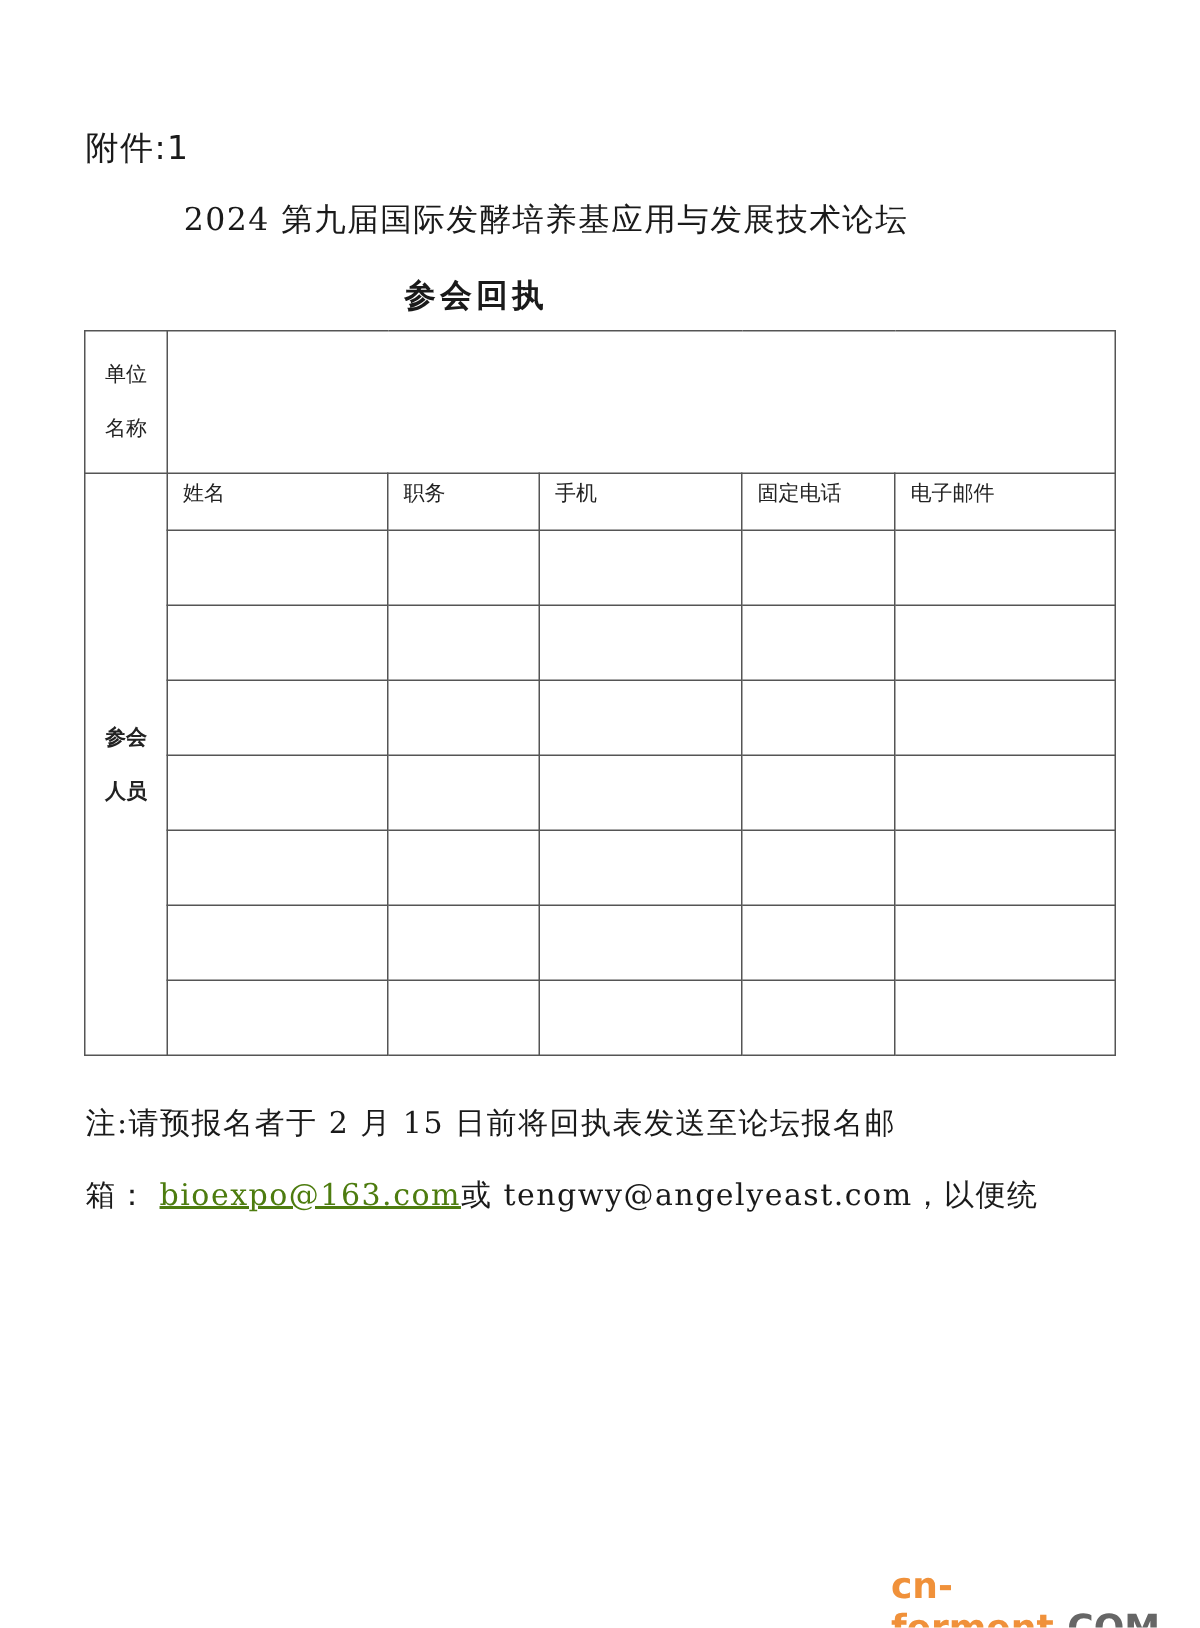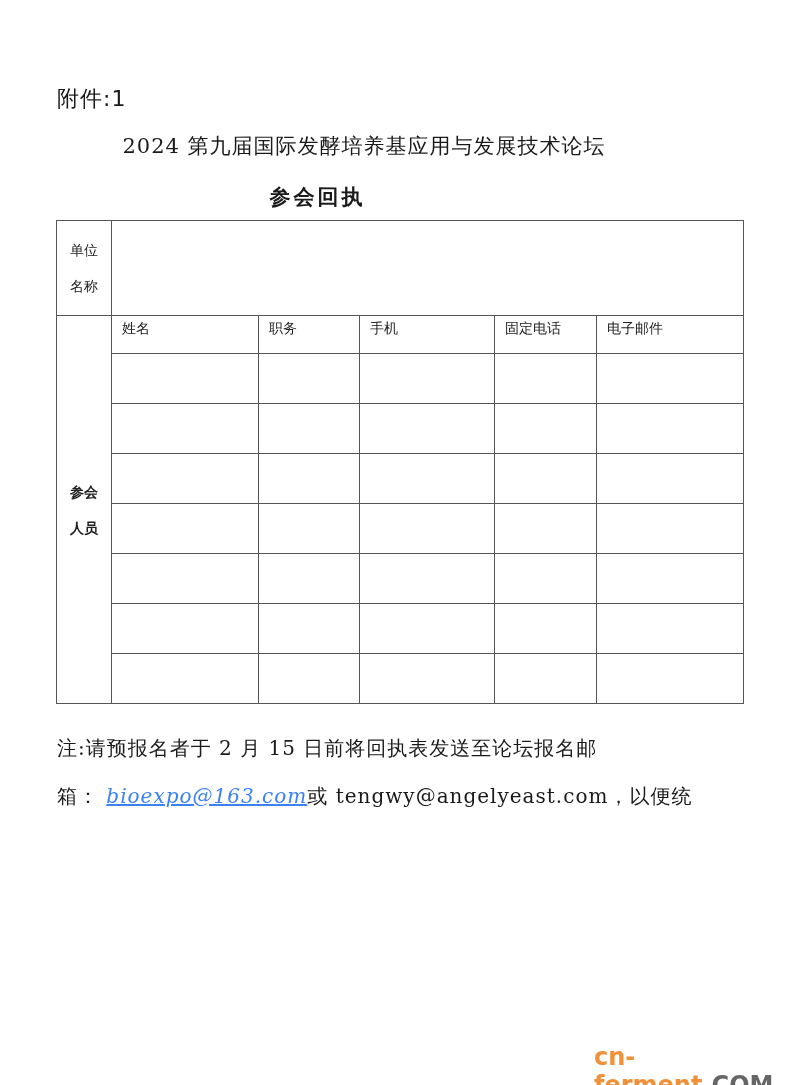--- a/index.html
+++ b/index.html
@@ -13,21 +13,21 @@
               font-size: 21px; font-weight: bold; font-family: "DejaVu Sans", sans-serif; letter-spacing: 3px; }
   table.form { position: absolute; left: 56px; top: 220px; width: 687px; border-collapse: collapse;
                table-layout: fixed; font-family: "DejaVu Sans", sans-serif; font-size: 14px; color: #222; }
   table.form td { border: 1.5px solid #555; padding: 0; vertical-align: top; }
   .unit-label { text-align: center; vertical-align: middle !important; line-height: 36px; }
   .head-cell { padding: 4px 10px !important; height: 29px; }
   .data-cell { height: 49px; }
   .person-label { text-align: center; vertical-align: middle !important; line-height: 36px; font-weight: bold; }
   .note { position: absolute; left: 57px; top: 724px; width: 680px; font-size: 20px;
           line-height: 48px; letter-spacing: 1px; }
-  .note a { color: #3b82f6; text-decoration: underline; font-style: italic; }
+  .note a { color: #4d7c0f; text-decoration: underline; }
   .watermark { position: absolute; left: 594px; top: 1043px; font-family: "DejaVu Sans", sans-serif;
                font-weight: bold; font-size: 24px; }
   .wm-a { color: #f0913a; }
   .wm-b { color: #666666; }
 </style>
 </head>
 <body>
 
 <div class="attach">附件:1</div>
 <div class="title">2024 第九届国际发酵培养基应用与发展技术论坛</div>

